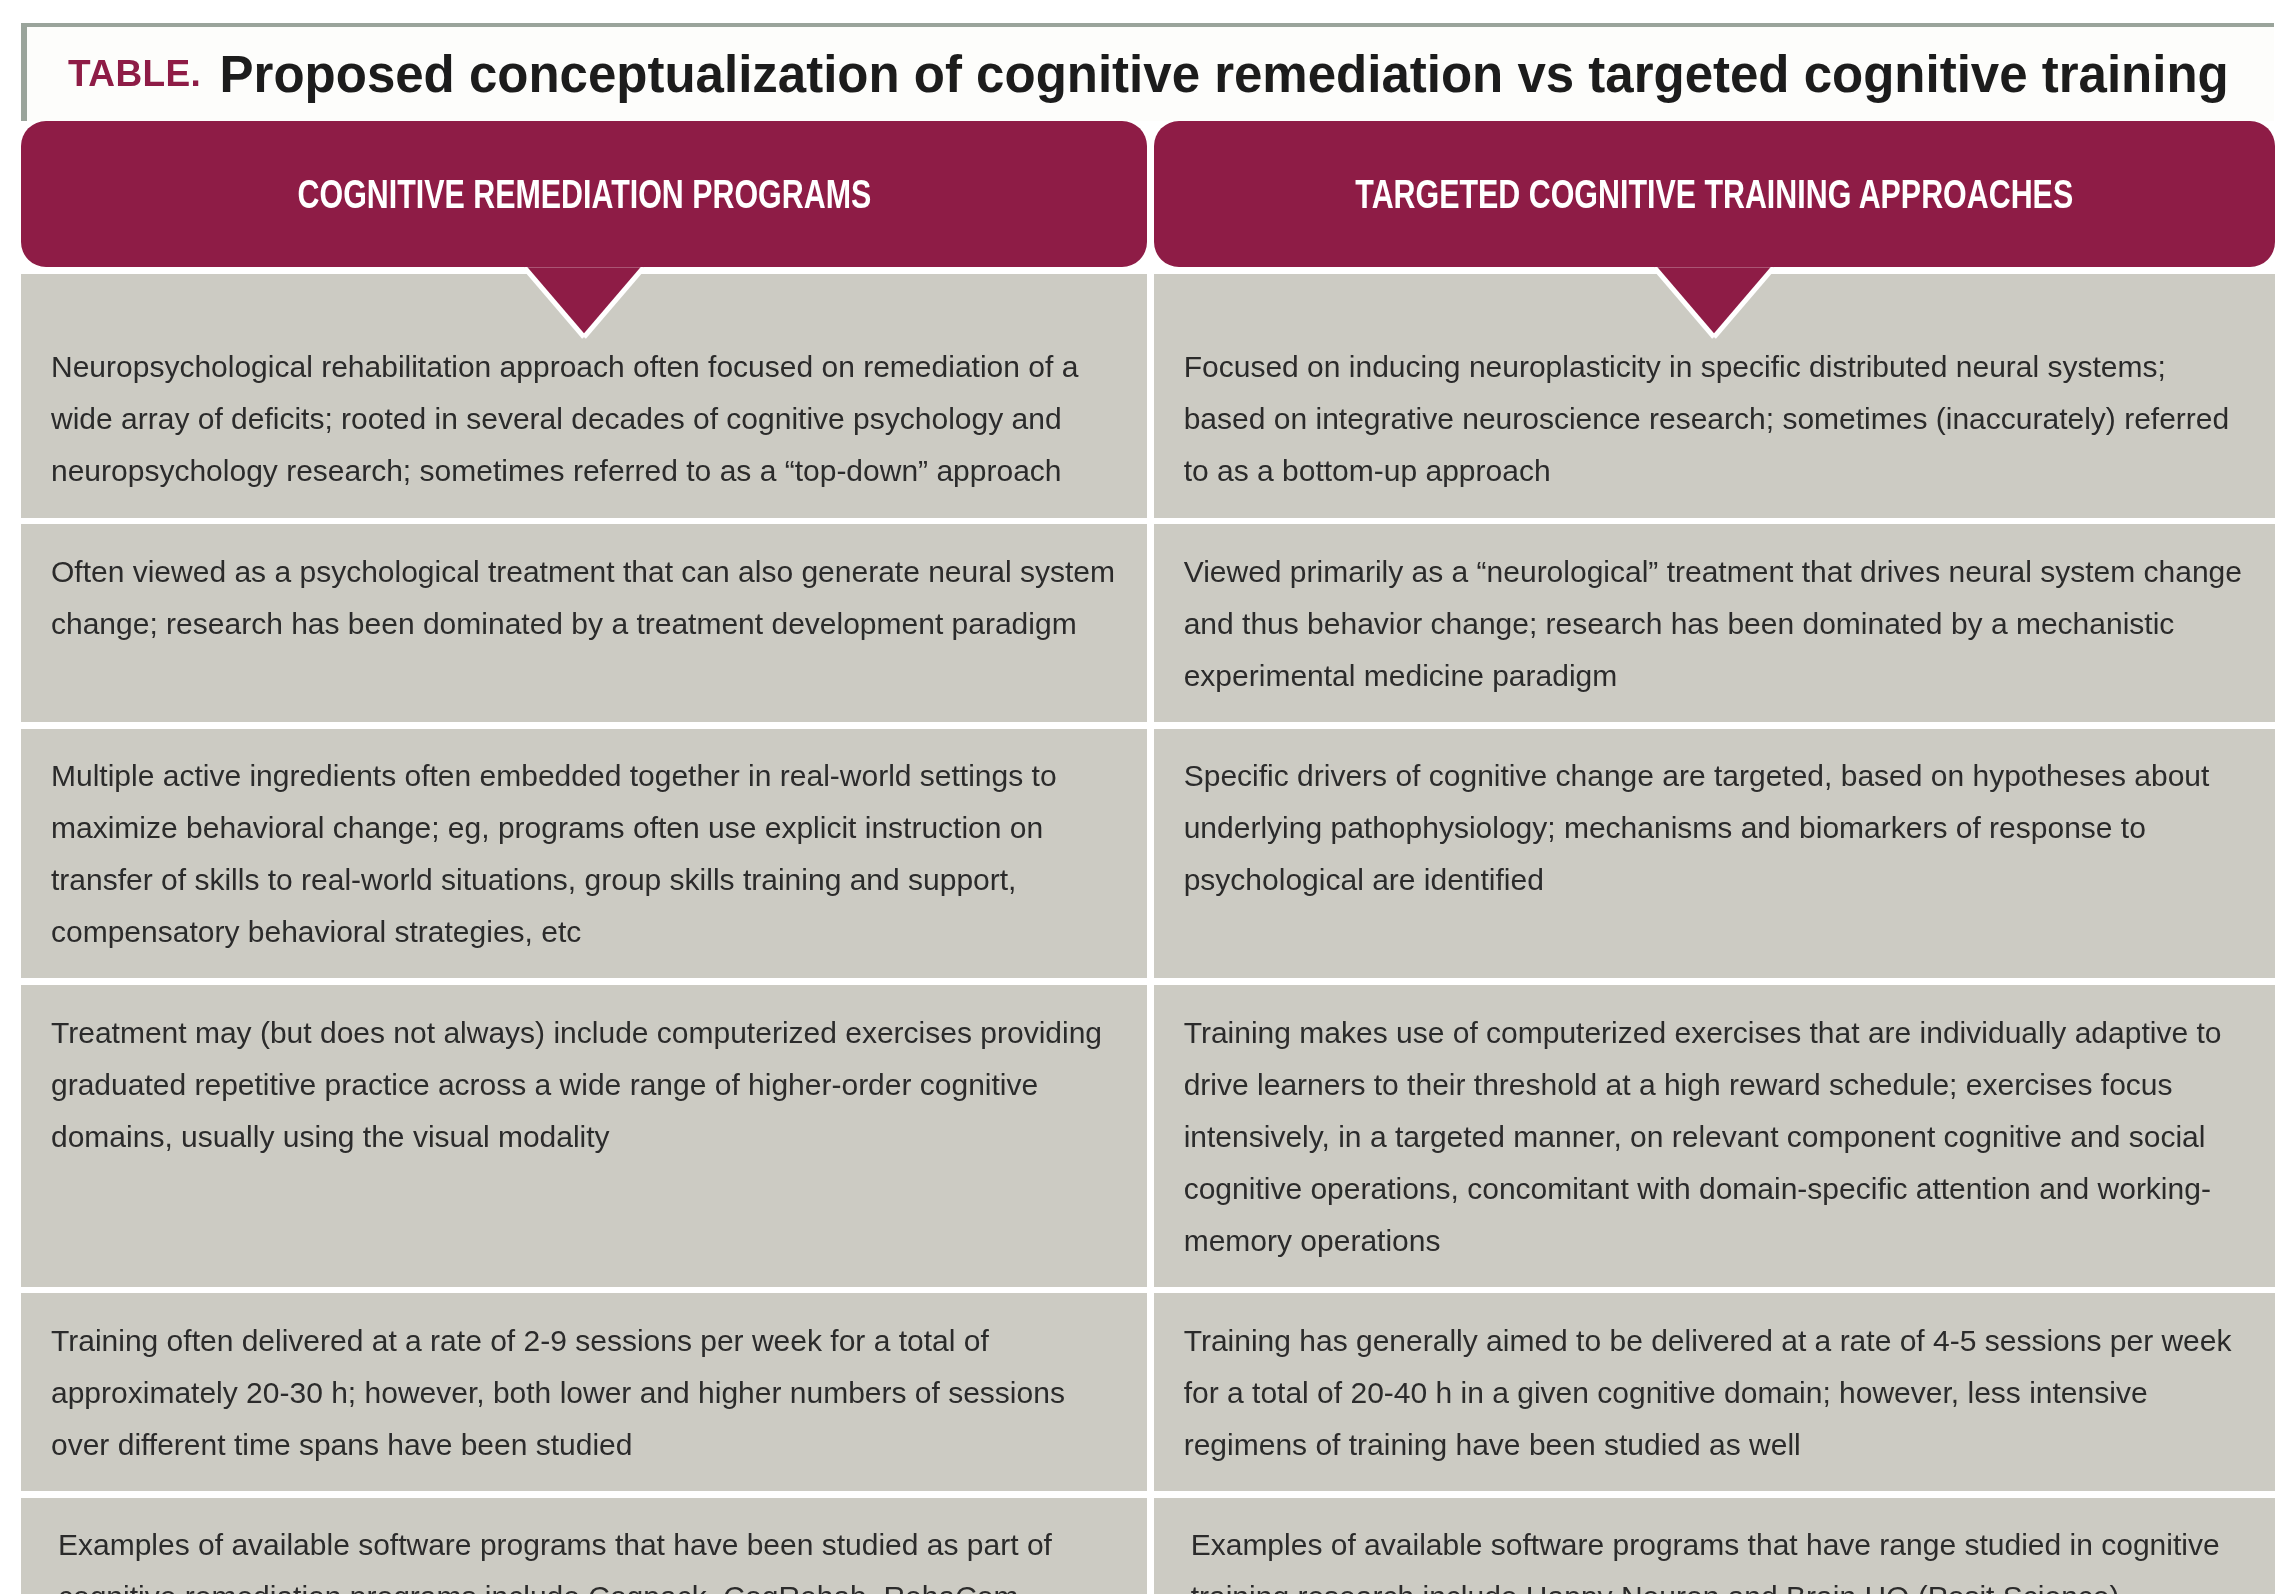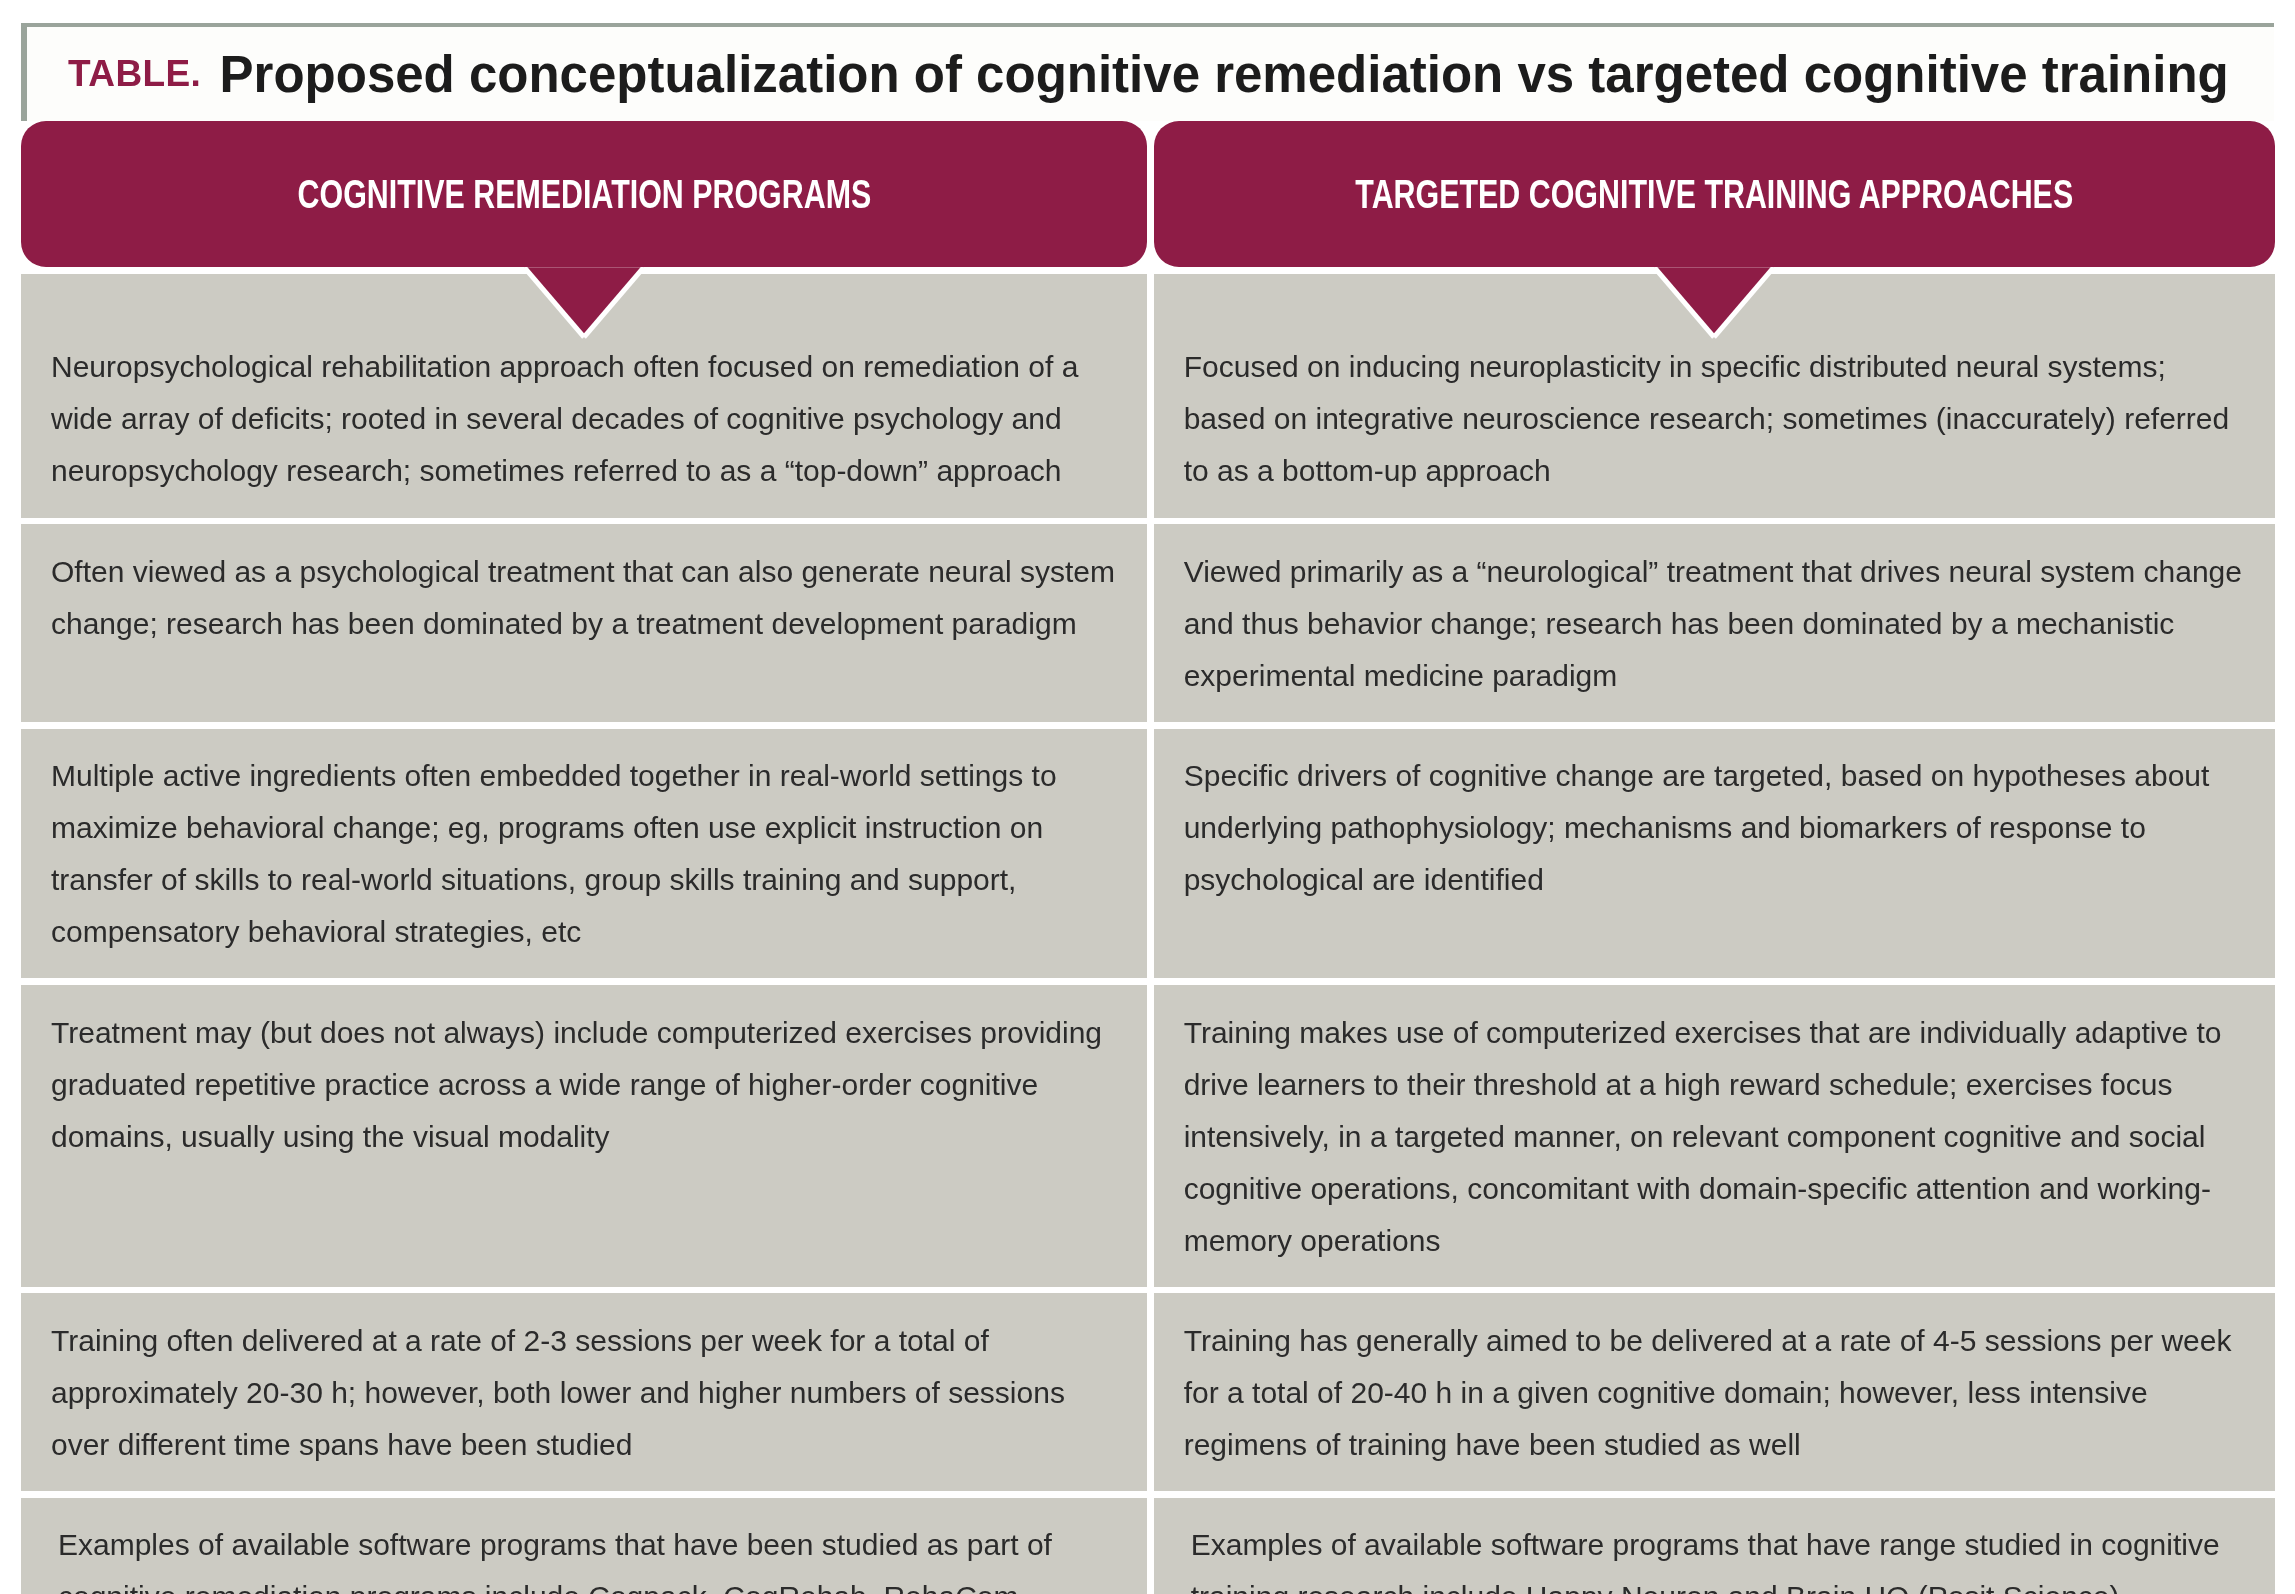--- a/index.html
+++ b/index.html
@@ -134,21 +134,21 @@
 
       <div class="cell r2">Often viewed as a psychological treatment that can also generate neural system change; research has been dominated by a treatment development paradigm</div>
       <div class="cell r2">Viewed primarily as a “neurological” treatment that drives neural system change and thus behavior change; research has been dominated by a mechanistic experimental medicine paradigm</div>
 
       <div class="cell r3">Multiple active ingredients often embedded together in real-world settings to maximize behavioral change; eg, programs often use explicit instruction on transfer of skills to real-world situations, group skills training and support, compensatory behavioral strategies, etc</div>
       <div class="cell r3">Specific drivers of cognitive change are targeted, based on hypotheses about underlying pathophysiology; mechanisms and biomarkers of response to psychological are identified</div>
 
       <div class="cell r4">Treatment may (but does not always) include computerized exercises providing graduated repetitive practice across a wide range of higher-order cognitive domains, usually using the visual modality</div>
       <div class="cell r4">Training makes use of computerized exercises that are individually adaptive to drive learners to their threshold at a high reward schedule; exercises focus intensively, in a targeted manner, on relevant component cognitive and social cognitive operations, concomitant with domain-specific attention and working-memory operations</div>
 
-      <div class="cell r5">Training often delivered at a rate of 2-3 sessions per week for a total of approximately 20-30 h; however, both lower and higher numbers of sessions over different time spans have been studied</div>
+      <div class="cell r5">Training often delivered at a rate of 2-9 sessions per week for a total of approximately 20-30 h; however, both lower and higher numbers of sessions over different time spans have been studied</div>
       <div class="cell r5">Training has generally aimed to be delivered at a rate of 4-5 sessions per week for a total of 20-40 h in a given cognitive domain; however, less intensive regimens of training have been studied as well</div>
 
       <div class="cell r6">Examples of available software programs that have been studied as part of cognitive remediation programs include Cogpack, CogRehab, RehaCom, Happy Neuron, and a range of educational software</div>
       <div class="cell r6">Examples of available software programs that have range studied in cognitive training research include Happy Neuron and Brain HQ (Posit Science) exercises</div>
 
     </div>
   </div>
 </div>
 
 

